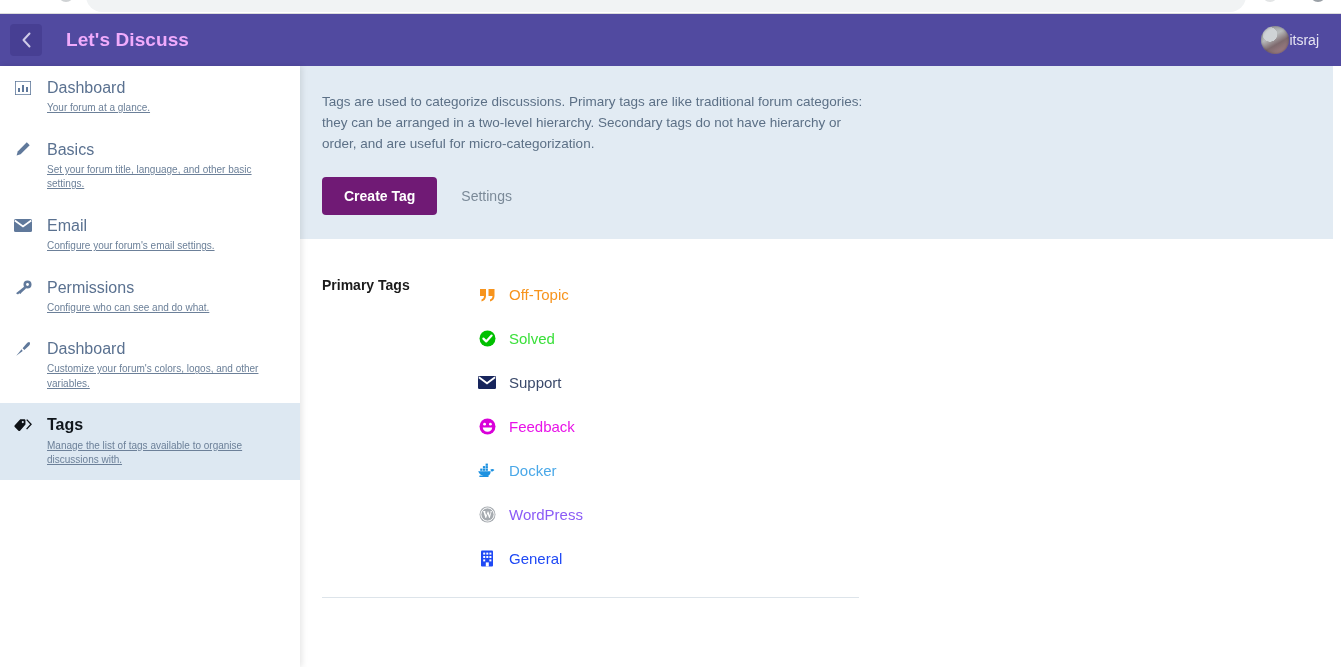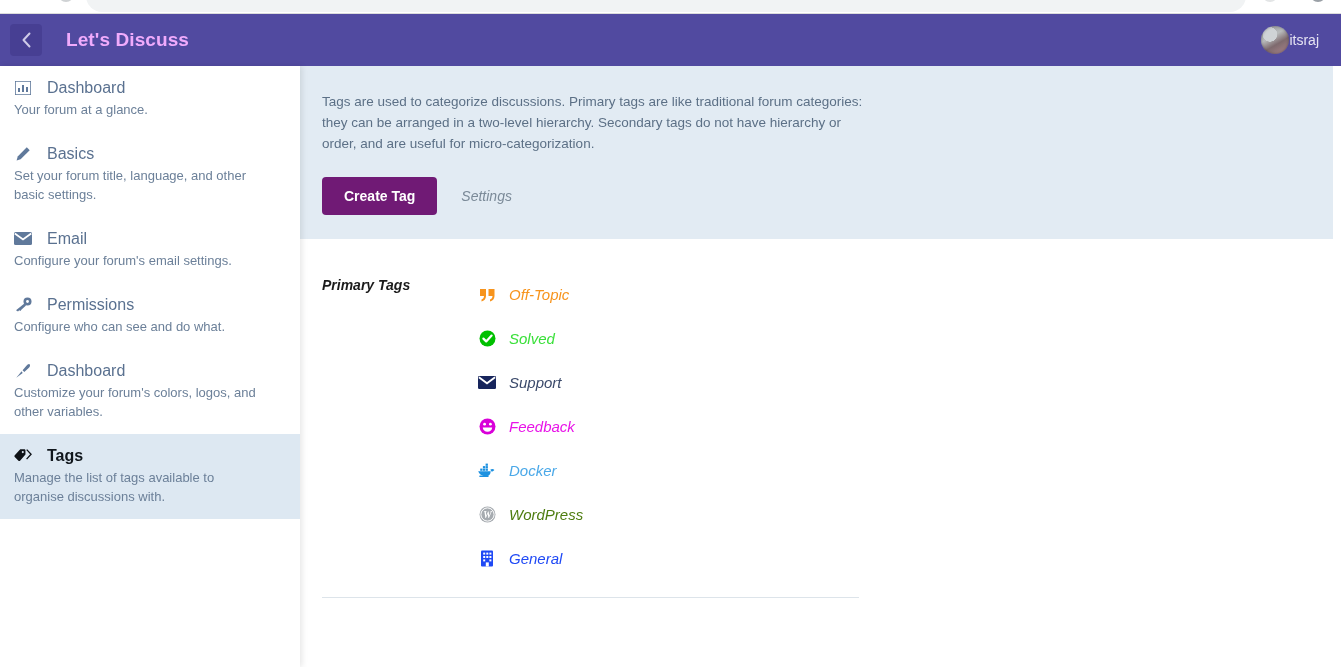--- a/index.html
+++ b/index.html
@@ -89,23 +89,23 @@
     width: 18px; min-width: 18px; display: flex;
     align-items: center; justify-content: center;
     color: #60799b;
   }
   .side-item.active .side-icon { color: #0d1116; }
   .side-label {
     font-size: 16px; color: #5a7190; line-height: 1.2;
   }
   .side-item.active .side-label { color: #10161c; font-weight: bold; }
   .side-desc {
-    margin-top: 4px;
-    font-size: 13px; color: #6c8099;
-    line-height: 1.45; max-width: 245px;
+    margin-left: 33px; margin-top: 4px;
+    font-size: 10px; color: #6c8099;
+    line-height: 1.45; max-width: 245px; text-decoration: underline;
   }
 
   
   .main {
     position: absolute; top: 66px; left: 292px;
     width: 1041px; height: 601px;
     background: #ffffff;
     overflow: hidden;
   }
   .hero {
@@ -125,27 +125,25 @@
     padding: 11px 22px;
     font-size: 14px; font-weight: bold;
     font-family: "Liberation Sans", sans-serif;
     cursor: pointer;
   }
   .btn-link {
     background: transparent; border: none;
     color: #7b8a98; font-size: 14px;
     padding: 11px 16px; cursor: pointer;
     font-family: "Liberation Sans", sans-serif;
-    font-style: italic;
   }
 
   .section {
     padding: 34px 30px 0 30px;
     display: flex;
-    font-style: italic;
   }
   .section-title {
     width: 155px; min-width: 155px;
     font-size: 14px; font-weight: bold; color: #1b1b1b;
     padding-top: 4px;
   }
   .tag-list { flex: 1; max-width: 400px; }
   .tag-row {
     display: flex; align-items: center; gap: 12px;
     height: 44px; cursor: pointer;
@@ -350,21 +348,21 @@
       </div>
 
       <div class="tag-row">
         <span class="tag-ico">
           <svg width="17" height="17" viewBox="0 0 17 17">
               <circle cx="8.5" cy="8.5" r="8" fill="#a6abb0"></circle>
               <circle cx="8.5" cy="8.5" r="6.6" fill="none" stroke="#ffffff" stroke-width="1"></circle>
               <text x="8.5" y="12.4" font-family="Liberation Serif, serif" font-size="9.5" font-weight="bold" fill="#ffffff" text-anchor="middle">W</text>
             </svg>
         </span>
-        <span class="tag-name" style="color:#4d7c0f">WordPress</span>
+        <span class="tag-name" style="color:#8b5cf6">WordPress</span>
       </div>
 
       <div class="tag-row">
         <span class="tag-ico">
           <svg width="14" height="17" viewBox="0 0 14 17">
               <rect x="1" y="0.5" width="12" height="16" rx="1" fill="#1f49f5"></rect>
               <g fill="#ffffff">
                 <rect x="3.2" y="2.6" width="2" height="2"></rect>
                 <rect x="6.3" y="2.6" width="2" height="2"></rect>
                 <rect x="9.4" y="2.6" width="2" height="2"></rect>

